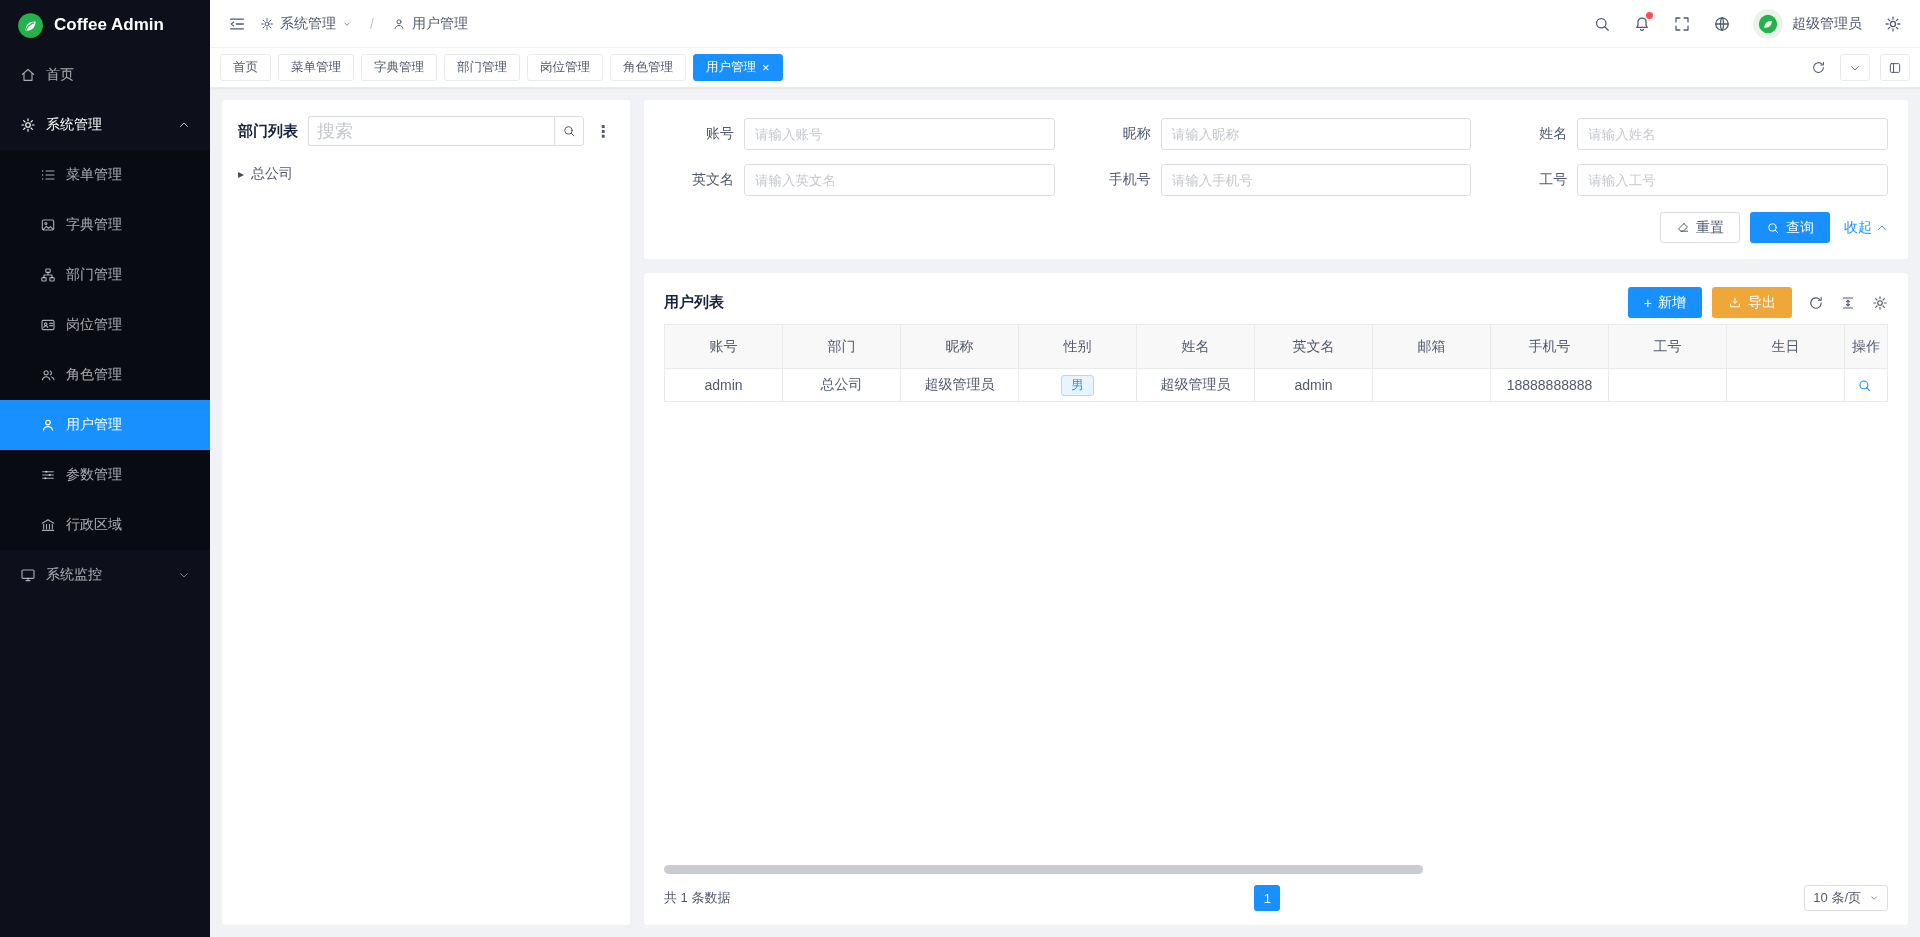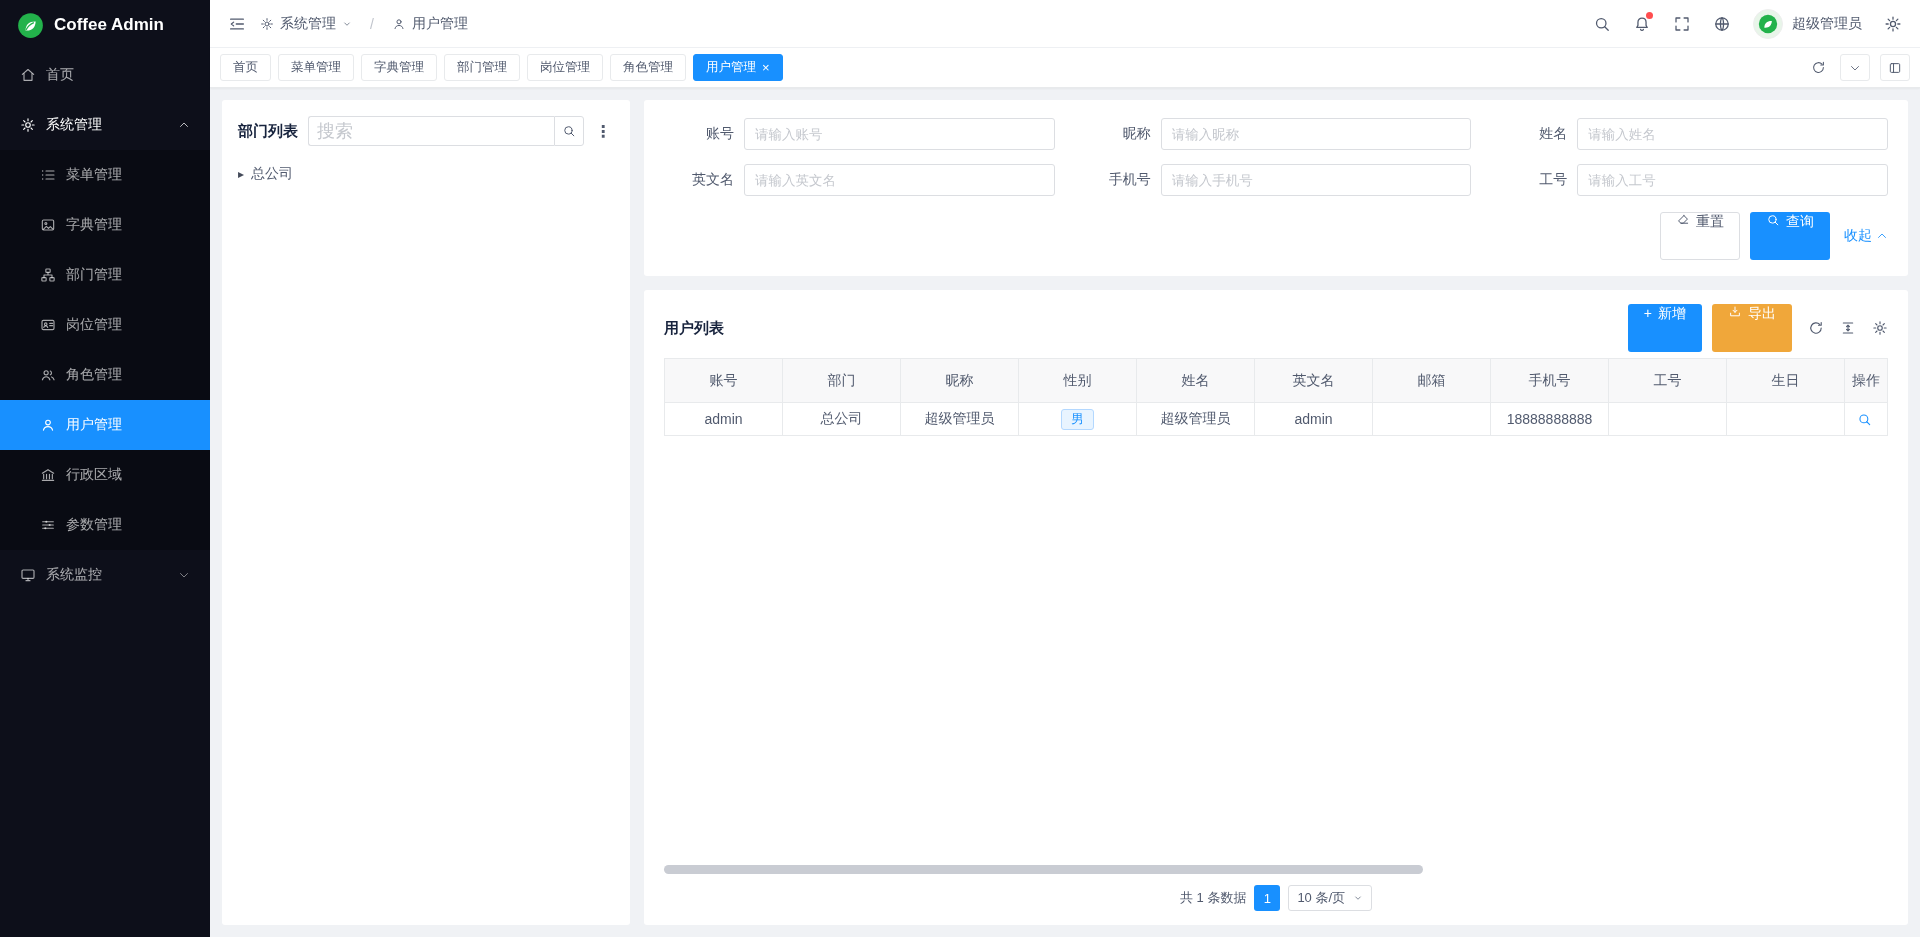--- a/index.html
+++ b/index.html
@@ -61,21 +61,21 @@
   .tree-caret{font-size:12px;color:#444b5a}
 
   .right-col{flex:1;display:flex;flex-direction:column;gap:14px;min-width:0}
   .search-card{padding:18px 20px 16px;flex:none}
   .form-grid{display:grid;grid-template-columns:1fr 1fr 1fr;column-gap:26px;row-gap:14px}
   .field{display:flex;align-items:center}
   .field label{width:70px;text-align:right;margin-right:10px;font-size:14px;color:#515a6e;flex:none;white-space:nowrap}
   .field input{flex:1;min-width:0;height:32px;border:1px solid #dcdee2;border-radius:3px;padding:0 10px;font-size:13.5px;color:#515a6e;outline:none}
   .field input::placeholder{color:#c5c8ce}
   .form-actions{margin-top:16px;display:flex;align-items:center;justify-content:flex-end;gap:10px}
-  .btn{height:48px;display:inline-flex;gap:6px;padding:0 15px;border-radius:3px;font-size:14px;cursor:pointer;border:1px solid transparent;white-space:nowrap}
+  .btn{height:31px;display:inline-flex;align-items:center;gap:6px;padding:0 15px;border-radius:3px;font-size:14px;cursor:pointer;border:1px solid transparent;white-space:nowrap}
   .btn.ghost{background:#fff;border-color:#dcdee2;color:#515a6e}
   .btn.primary{background:#1890ff;color:#fff}
   .btn.warn{background:#f0a73a;color:#fff}
   .link-collapse{display:flex;align-items:center;gap:4px;color:#1890ff;font-size:14px;cursor:pointer;margin-left:4px;white-space:nowrap}
 
   .table-card{flex:1;padding:14px 20px 8px;display:flex;flex-direction:column;min-height:0}
   .list-head{display:flex;align-items:center;margin-bottom:6px}
   .list-title{font-size:15px;font-weight:bold;color:#17233d;white-space:nowrap}
   .list-actions{margin-left:auto;display:flex;align-items:center;gap:10px}
   .tool-ic{color:#515a6e;cursor:pointer;display:flex;margin-left:6px}
@@ -85,21 +85,21 @@
   .grid thead th{background:#f8f8f9;font-weight:normal;height:44px}
   .grid .fixed{box-shadow:-8px 0 8px -8px rgba(0,0,0,.22)}
   .tag-male{display:inline-block;padding:1px 9px;font-size:12.5px;border:1px solid #b3d8ff;background:#e8f4ff;color:#1890ff;border-radius:3px}
   .op-btn{display:inline-flex;margin:0 6px;cursor:pointer;vertical-align:middle}
   .op-view,.op-edit{color:#1890ff}
   .op-del{color:#ed4014}
 
   .spacer{flex:1}
   .hscroll{height:10px;position:relative;margin:4px 0 2px;flex:none}
   .hscroll-thumb{position:absolute;left:0;top:0;height:9px;width:62%;background:#c9ccd3;border-radius:5px;cursor:pointer}
-  .pager{display:flex;align-items:center;justify-content:center;gap:8px;padding:8px 0 6px;font-size:13px;color:#515a6e;flex:none}
+  .pager{display:flex;align-items:center;justify-content:space-between;gap:20px;padding:8px 0 6px;font-size:13px;color:#515a6e;flex:none}
   .page-num{min-width:26px;height:26px;display:flex;align-items:center;justify-content:center;background:#1890ff;color:#fff;border-radius:3px;font-size:13px;cursor:pointer}
   .page-size{height:26px;display:flex;align-items:center;gap:8px;border:1px solid #dcdee2;border-radius:3px;padding:0 8px;cursor:pointer;white-space:nowrap}
 </style>
 </head>
 <body>
 
 <div class="app">
 
   <aside class="sidebar">
     <div class="logo">
@@ -175,34 +175,34 @@
         </div>
         <div class="menu-item active">
           <svg class="i" viewBox="0 0 24 24">
               <circle cx="12" cy="8.3" r="3.5"></circle>
               <path d="M5.2 19.8c.8-3.5 3.3-5.3 6.8-5.3s6 1.8 6.8 5.3"></path>
             </svg>
           <span>用户管理</span>
         </div>
         <div class="menu-item">
           <svg class="i" viewBox="0 0 24 24">
-              <path d="M3.5 9.3 12 4l8.5 5.3"></path>
-              <path d="M5.5 11v6.5M9.8 11v6.5M14.2 11v6.5M18.5 11v6.5"></path>
-              <path d="M3.5 20h17"></path>
-            </svg>
-          <span>行政区域</span>
-        </div>
-        <div class="menu-item">
-          <svg class="i" viewBox="0 0 24 24">
               <path d="M4 7.2h16M4 12h16M4 16.8h16"></path>
               <circle cx="9.5" cy="7.2" r="1.6" fill="currentColor" stroke="none"></circle>
               <circle cx="14.5" cy="12" r="1.6" fill="currentColor" stroke="none"></circle>
               <circle cx="8" cy="16.8" r="1.6" fill="currentColor" stroke="none"></circle>
             </svg>
           <span>参数管理</span>
+        </div>
+        <div class="menu-item">
+          <svg class="i" viewBox="0 0 24 24">
+              <path d="M3.5 9.3 12 4l8.5 5.3"></path>
+              <path d="M5.5 11v6.5M9.8 11v6.5M14.2 11v6.5M18.5 11v6.5"></path>
+              <path d="M3.5 20h17"></path>
+            </svg>
+          <span>行政区域</span>
         </div>
       </div>
 
       <div class="menu-item">
         <svg class="i" viewBox="0 0 24 24">
             <rect x="3" y="4.5" width="18" height="12.5" rx="1.6"></rect>
             <path d="M9 20.5h6M12 17v3.5"></path>
           </svg>
         <span>系统监控</span>
         <svg class="i s12 chev" viewBox="0 0 24 24">

